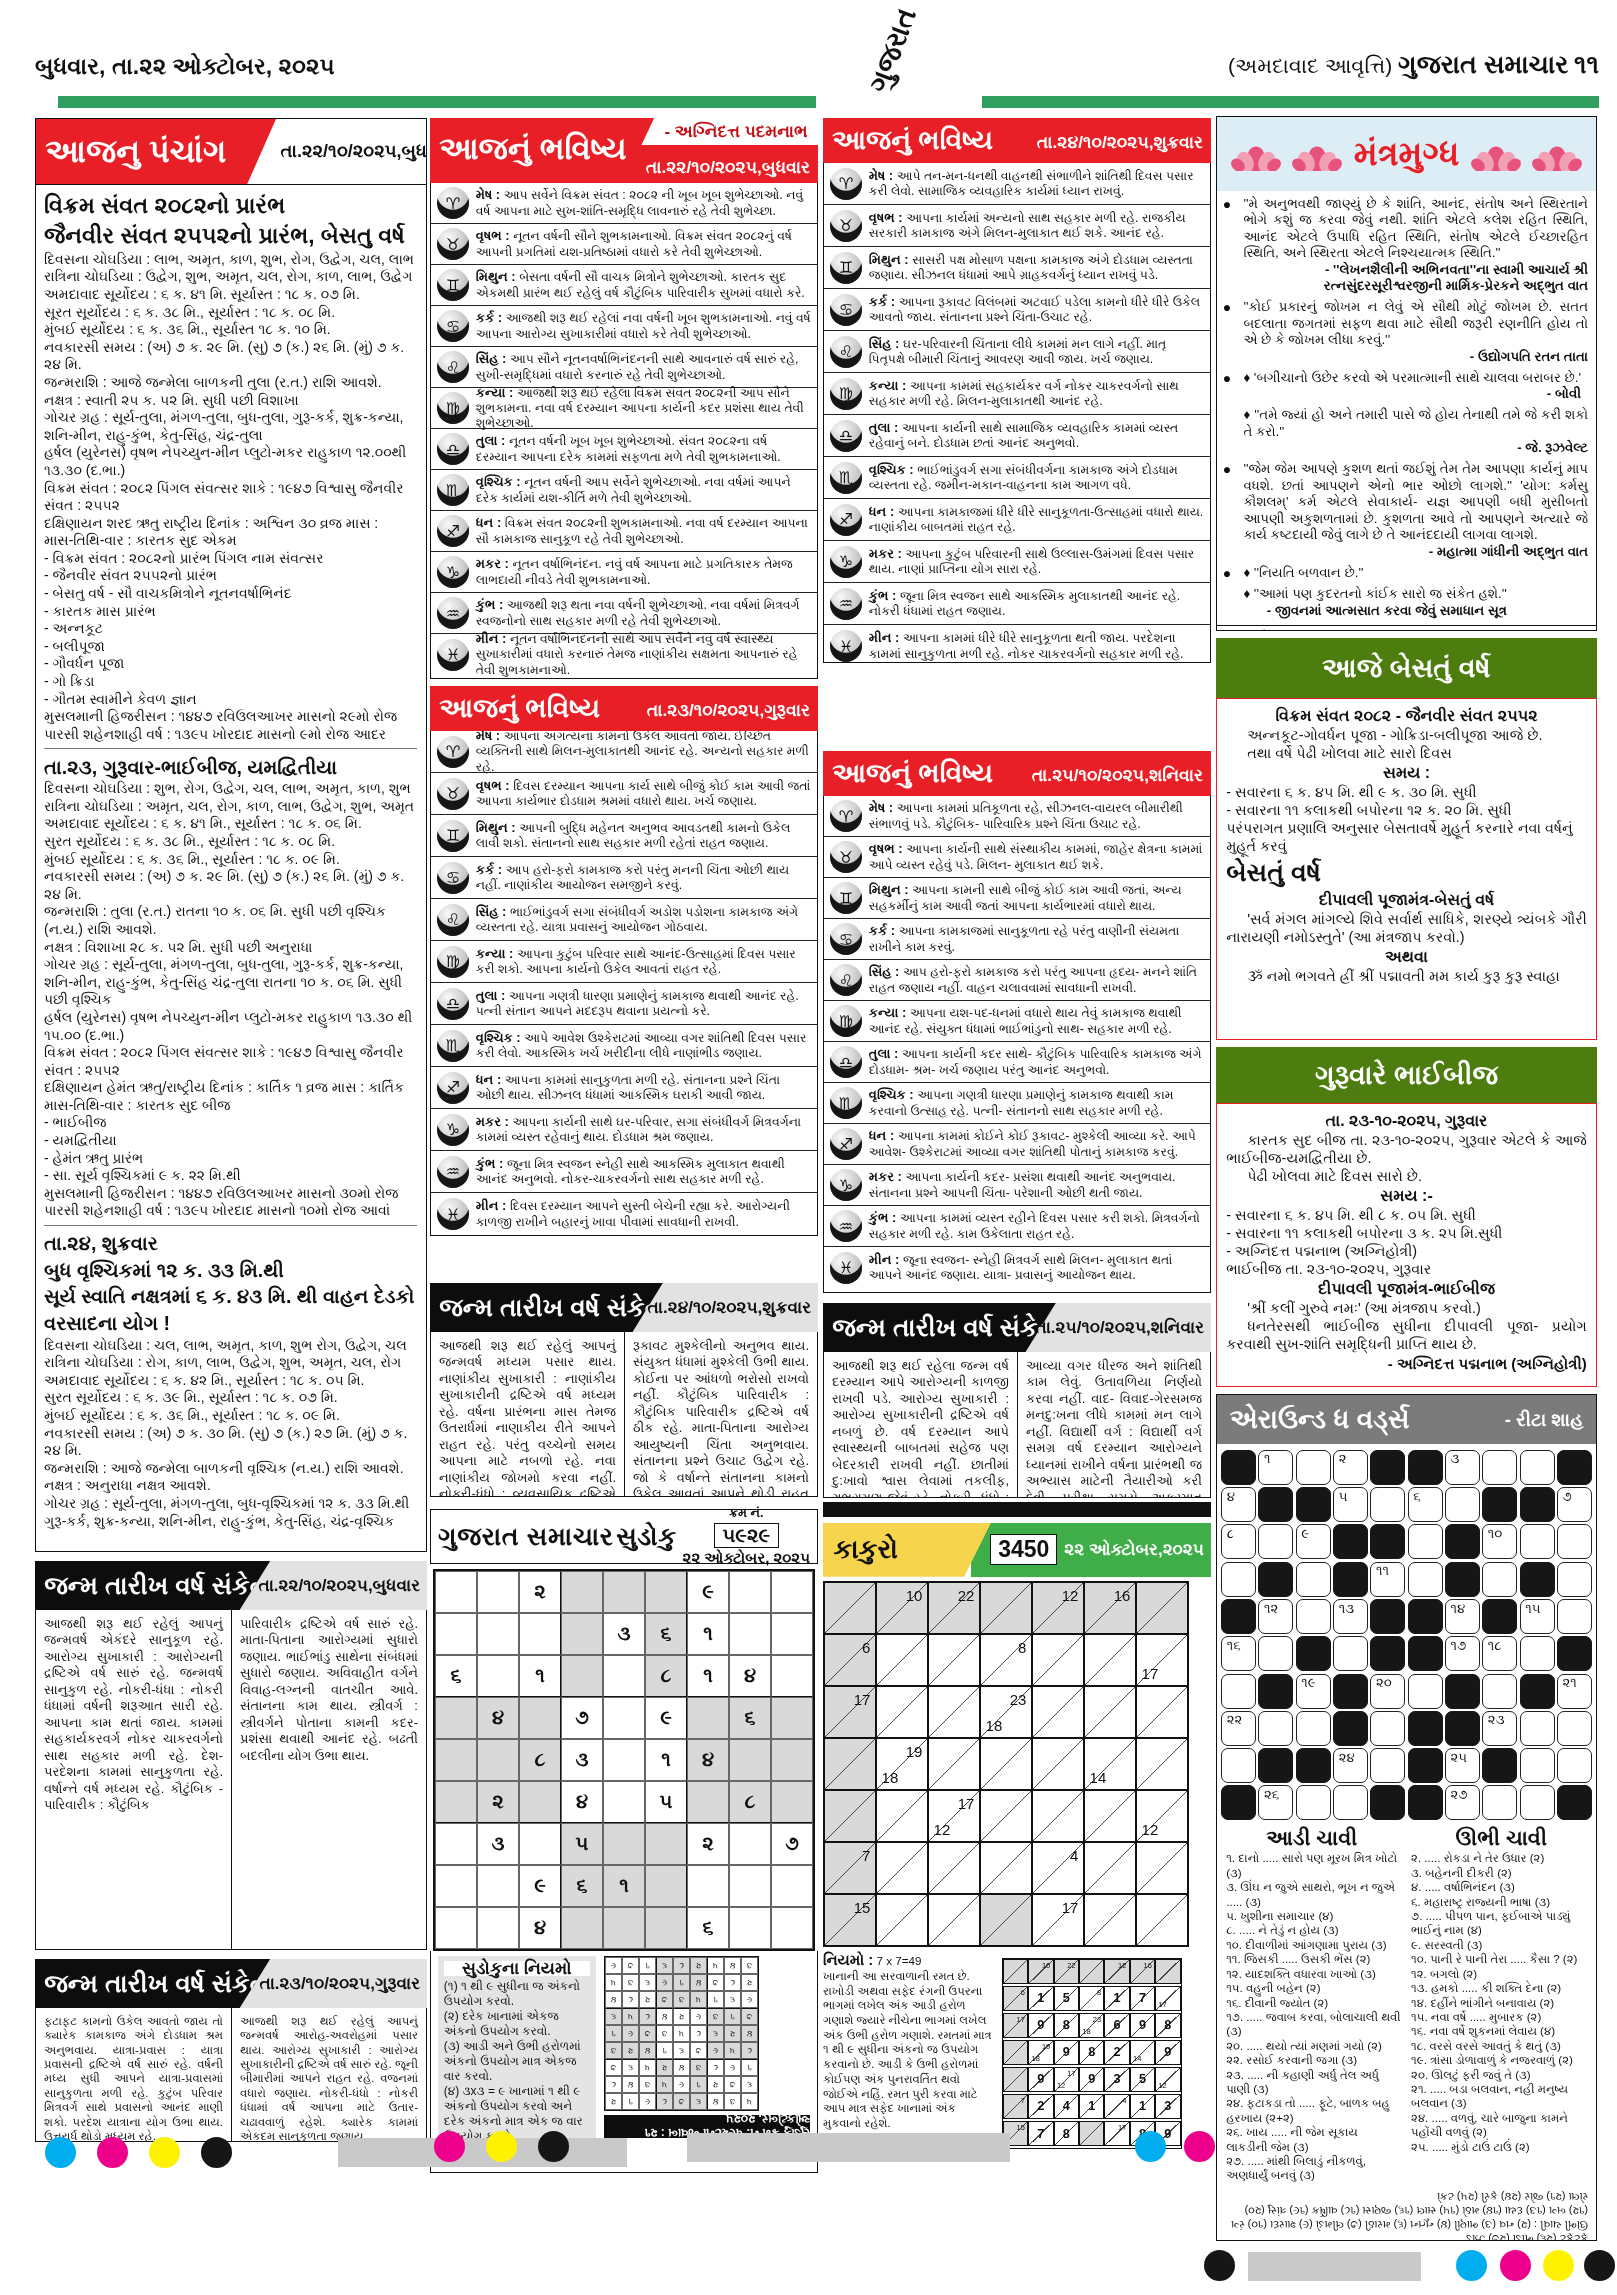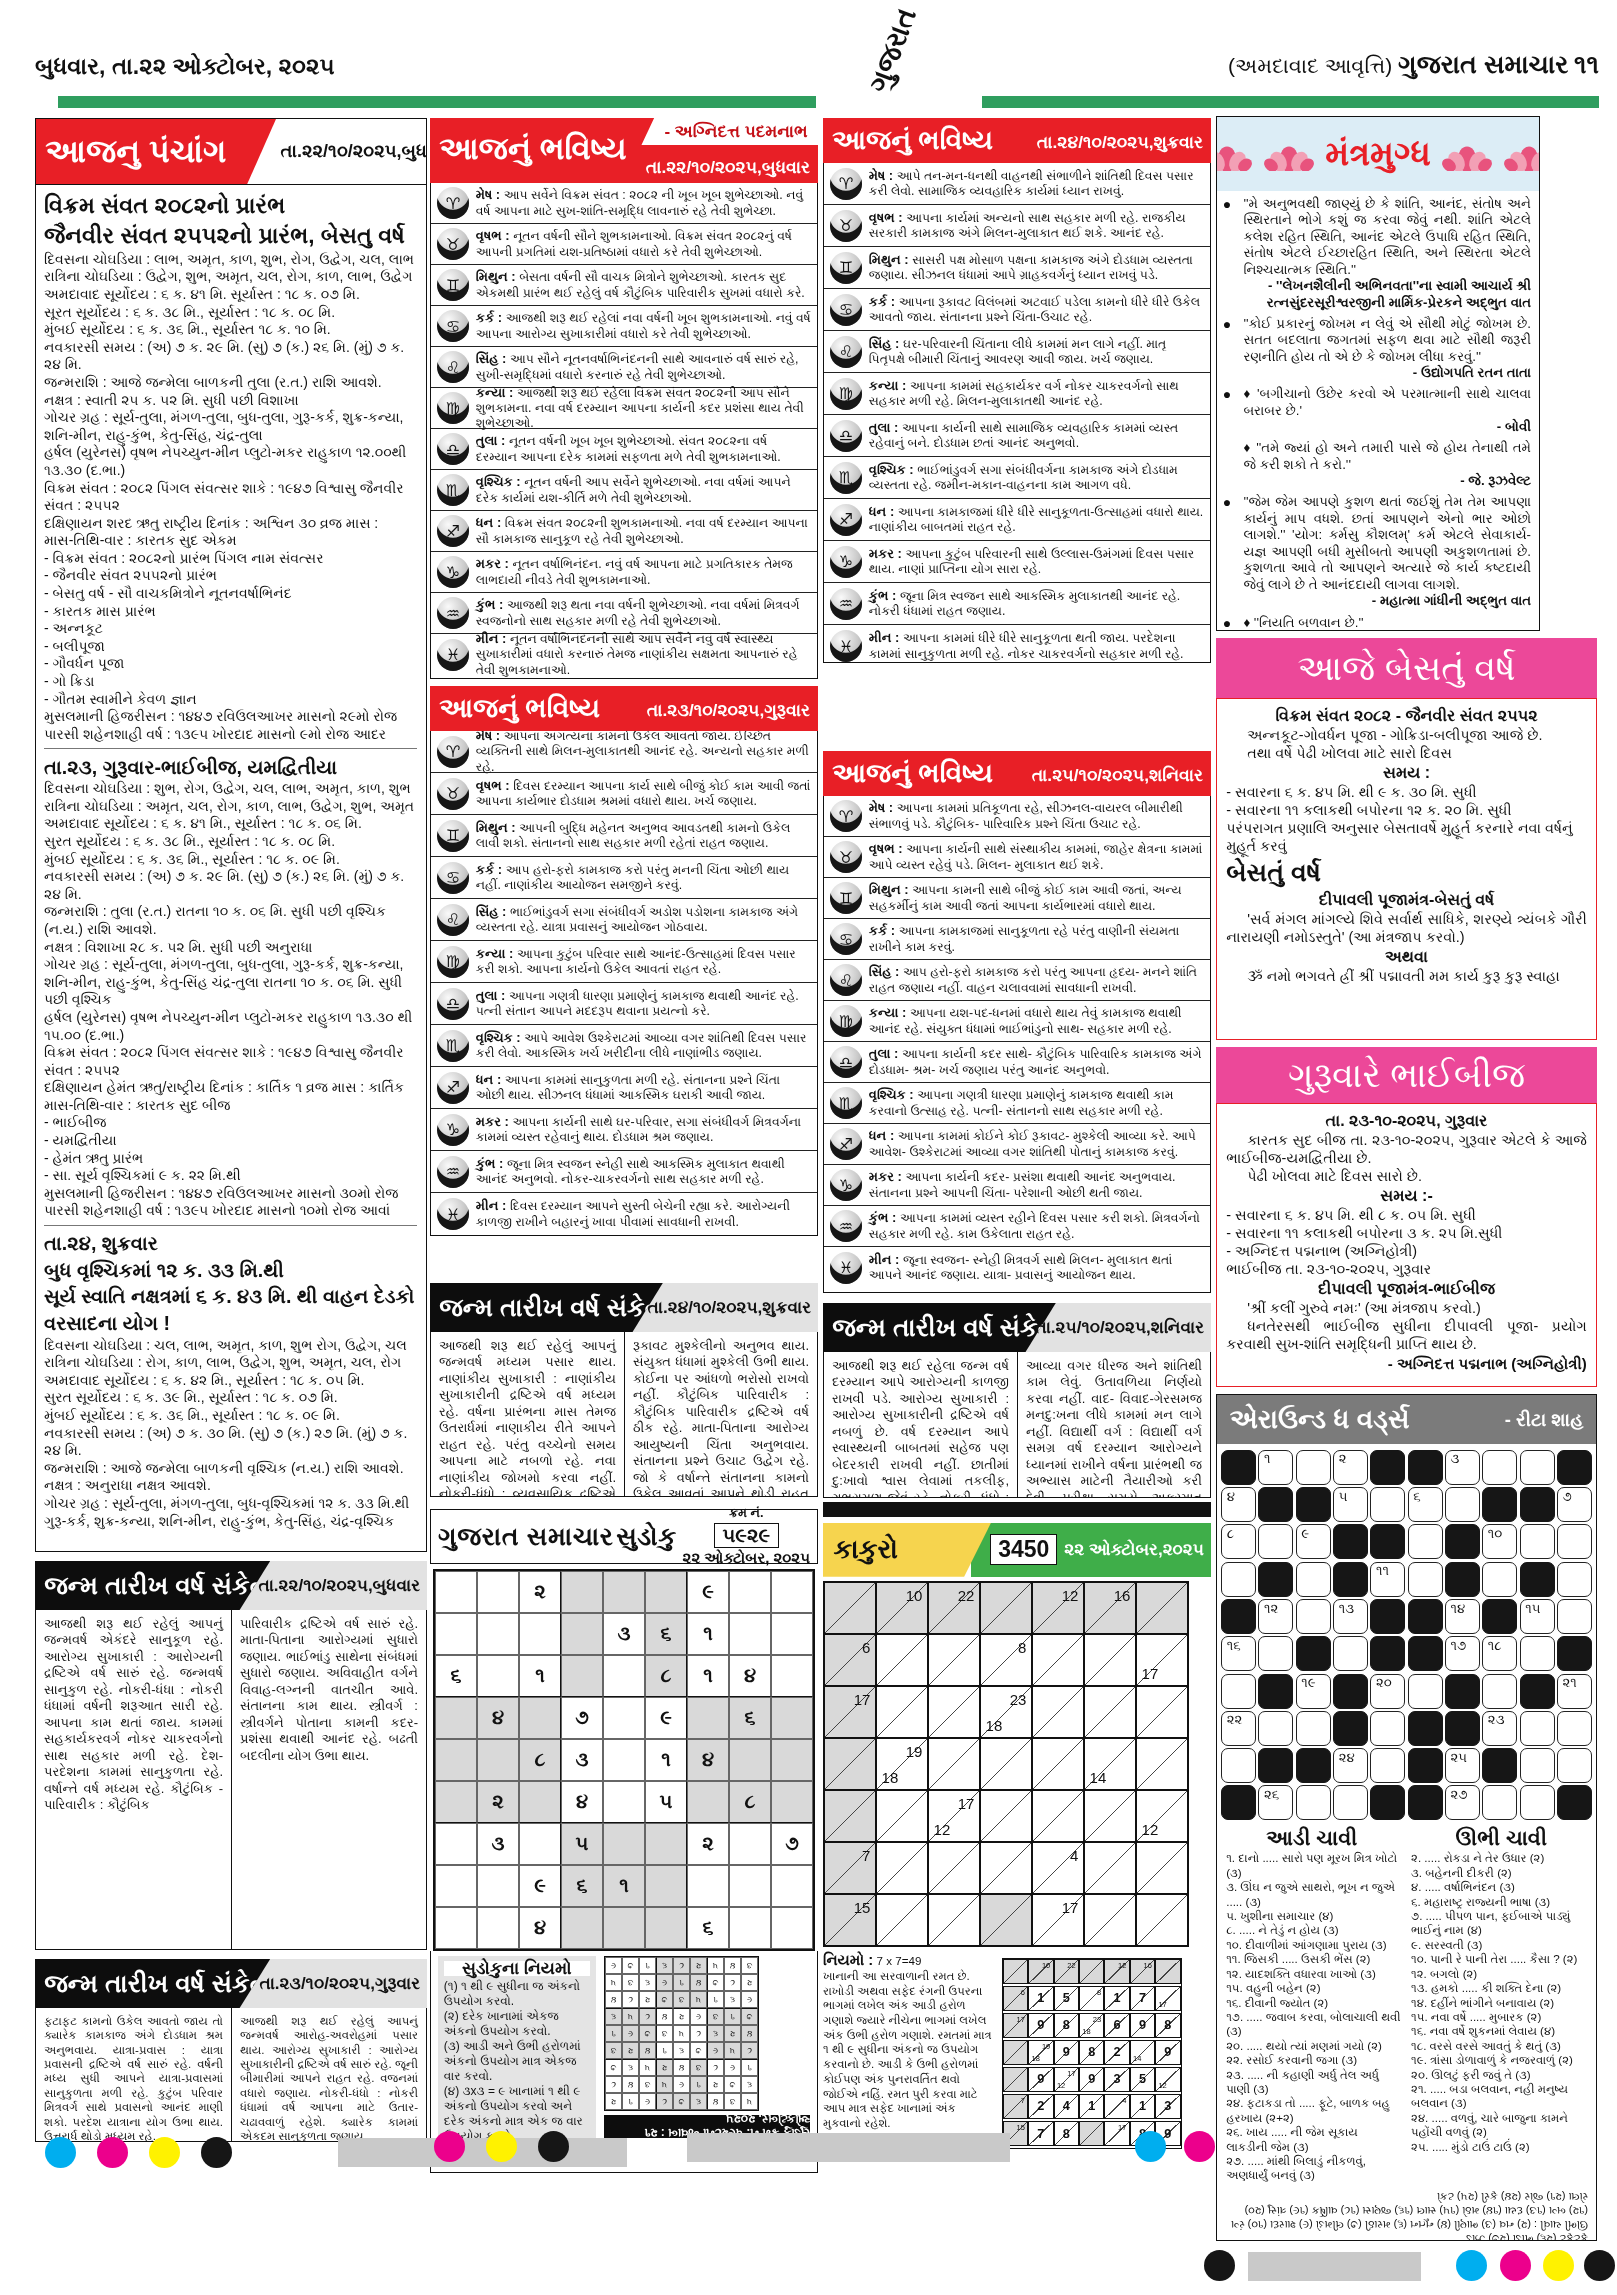--- a/index.html
+++ b/index.html
@@ -81,21 +81,21 @@
 .krtxt .t{font-weight:700;font-size:15px}
 .krtxt .cr{font-weight:700;font-size:15px;text-align:right;margin-top:3.5px}
 
 .mant{border:1.7px solid #111;background:#fff;overflow:hidden}
 .mband{height:74px;background:#dcedf6;display:flex;align-items:center;justify-content:center;gap:11.6px}
 .mtitle{color:#e81f26;font-weight:700;font-size:34px}
 .mq{display:flex;gap:4.6px;padding:4.6px 8px 0 5.8px;font-size:13.3px;line-height:16.5px;text-align:justify}
 .mq .bu{flex:0 0 16px;font-size:14px}
 .mq .qa{display:block;text-align:right;font-weight:700}
 .memail{border-top:1.7px solid #111;margin-top:5.8px;height:26.6px;display:flex;align-items:center;justify-content:center;color:#c41017;font-weight:700;font-size:17.3px}
-.banner{background:#ec4899;color:#fff;font-weight:400;font-size:35px;display:flex;align-items:center;justify-content:center}
+.banner{background:#4d7c0f;color:#fff;font-weight:700;font-size:27px;display:flex;align-items:center;justify-content:center}
 .rbox{border:1.7px solid #e81f26;background:#fff;padding:5.8px 9.2px;overflow:hidden}
 .ln-c{font-size:16px;line-height:21px;font-weight:700;text-align:center}
 .ln-C{font-size:25.4px;line-height:34px;font-weight:700;text-align:left}
 .ln-p{font-size:14.4px;line-height:18px;text-align:justify;text-indent:21px}
 .ln-l{font-size:14.4px;line-height:18px}
 .ln-r{font-size:15px;line-height:21px;font-weight:700;text-align:right}
 
 .cwwrap{border:1.7px solid #111;background:#fff;overflow:hidden}
 .cwhead{height:49px;background:#7b7b7b;color:#fff;display:flex;align-items:center;justify-content:space-between;padding:0 12.7px;font-weight:700}
 .cwhead .t{font-size:26.6px}.cwhead .by{font-size:18.5px}
@@ -1027,21 +1027,21 @@
           <span class="v">8</span>
         </div>
         <div class="kc">
           <div class="dg"></div>
           <span class="v">9</span>
         </div>
       </div>
   </div>
 </div>
 
-<div class="abs mant" id="mant" style="left:1216px;top:116px;width:324px;height:515px">
+<div class="abs mant" id="mant" style="left:1216px;top:116px;width:381px;height:515px">
   <div class="mband">
     <span class="lotus"><svg width="50" height="35" viewBox="0 0 86 60">
           <ellipse cx="43" cy="40" rx="16" ry="22" fill="#e8537d"></ellipse>
           <ellipse cx="25" cy="44" rx="13" ry="18" fill="#f2a0b5" transform="rotate(-28 25 44)"></ellipse>
           <ellipse cx="61" cy="44" rx="13" ry="18" fill="#f2a0b5" transform="rotate(28 61 44)"></ellipse>
           <ellipse cx="12" cy="50" rx="10" ry="13" fill="#e8537d" transform="rotate(-50 12 50)"></ellipse>
           <ellipse cx="74" cy="50" rx="10" ry="13" fill="#e8537d" transform="rotate(50 74 50)"></ellipse>
         </svg></span>
     <span class="lotus"><svg width="50" height="35" viewBox="0 0 86 60">
           <ellipse cx="43" cy="40" rx="16" ry="22" fill="#e8537d"></ellipse>

